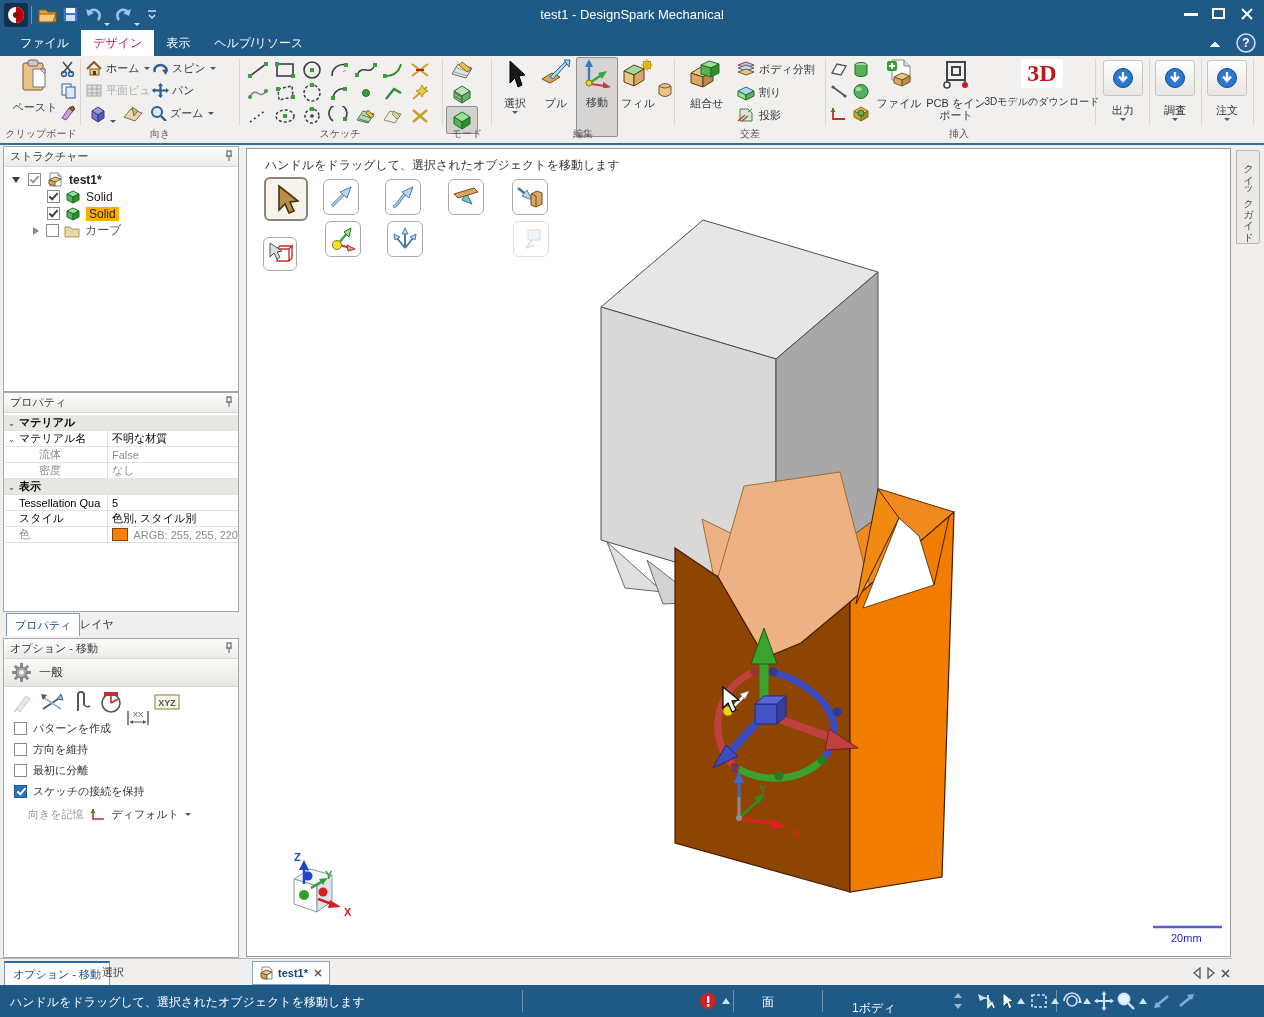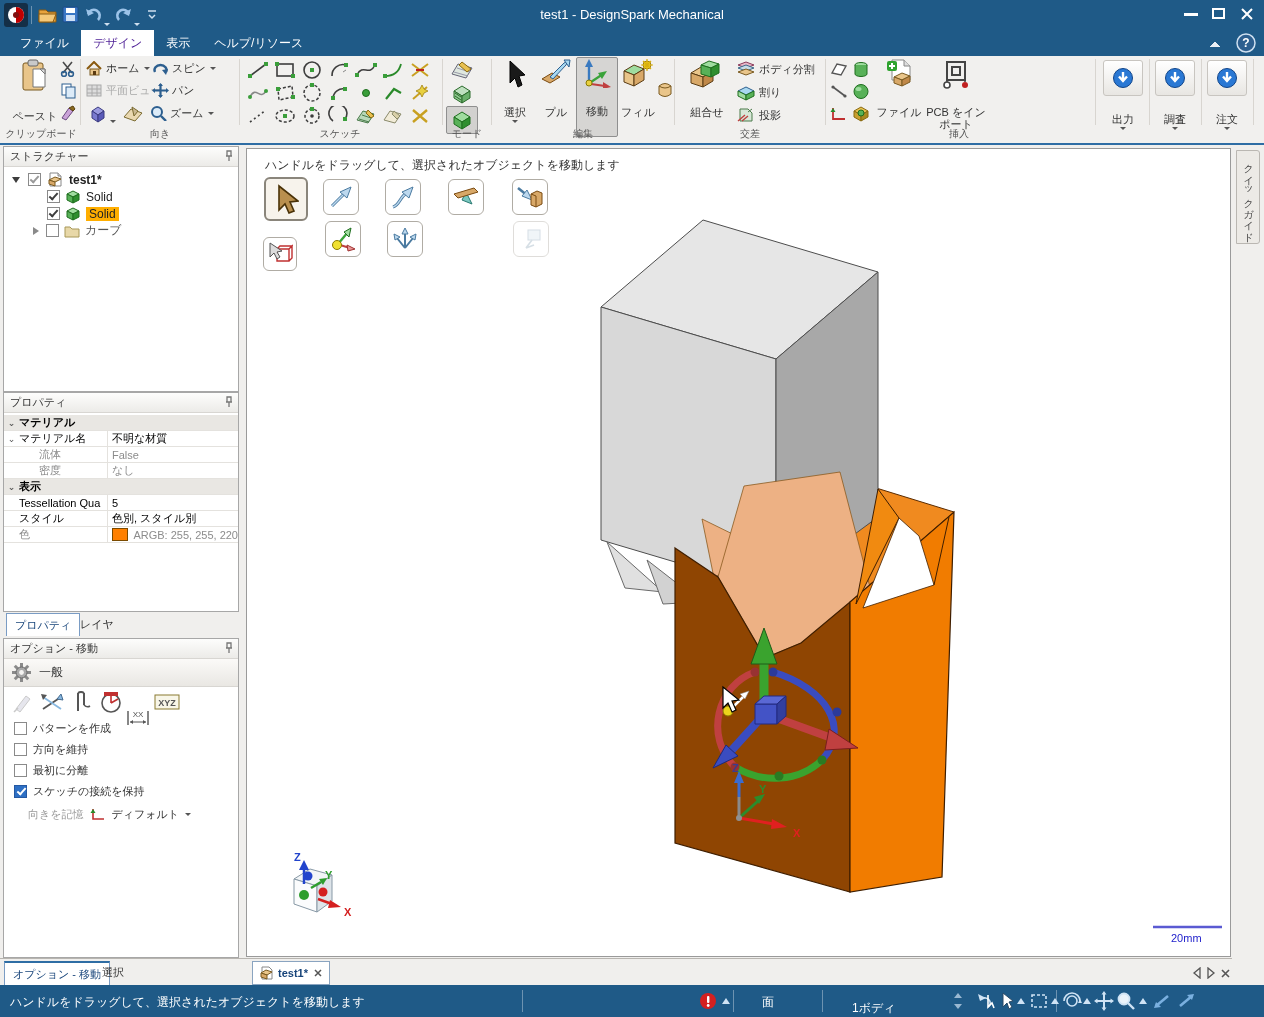--- a/index.html
+++ b/index.html
@@ -6,28 +6,28 @@
   body{width:1264px;height:1017px;position:relative;overflow:hidden;
        font-family:"Liberation Sans","DejaVu Sans",sans-serif;background:#f0efed;
        -webkit-font-smoothing:antialiased}
   .abs{position:absolute}
   .flex{display:flex;align-items:center}
   svg{display:block}
   
   .bluebar{background:#1f5a87;color:#fff}
   
   .mtab{height:26px;line-height:26px;padding:0 12px;font-size:12px;color:#fff;cursor:default}
-  .mtab.active{background:#fff;color:#4c1d95}
+  .mtab.active{background:#fff;color:#be185d}
   
   .ribbon{background:#f1f0ee;border-bottom:2px solid #2e6da4}
   .gsep{position:absolute;top:3px;bottom:18px;width:1px;background:#d8d5d0}
   .glabel{position:absolute;bottom:2px;font-size:10px;color:#555;text-align:center}
   .rbtn{position:absolute;display:flex;flex-direction:column;align-items:center;justify-content:flex-start;
         font-size:11px;color:#333;border:1px solid transparent;border-radius:2px}
-  .rbtn .lbl{margin-top:17px;line-height:12px;text-align:center;white-space:nowrap}
+  .rbtn .lbl{margin-top:8px;line-height:12px;text-align:center;white-space:nowrap}
   .rbtn.sel{background:#d6d5d3;border-color:#8f8f8f}
   .minibtn{position:absolute;display:flex;align-items:center;font-size:11px;color:#333;white-space:nowrap}
   .minibtn.dis{color:#a8a8a8}
   .caret{width:0;height:0;border-left:3.5px solid transparent;border-right:3.5px solid transparent;border-top:4px solid #555;display:inline-block}
   .caret.sm{border-left-width:3px;border-right-width:3px;border-top-width:3.5px}
   
   .panel{position:absolute;background:#fff;border:1px solid #a7a7a7}
   .phead{height:19px;line-height:19px;font-size:11px;color:#333;padding-left:6px;background:linear-gradient(#fdfdfc,#ecebe8);border-bottom:1px solid #d8d6d2;position:relative}
   .pin{position:absolute;right:4px;top:3px}
   .cb{width:13px;height:13px;border:1px solid #8a8a8a;background:#fff;display:inline-block;position:relative;box-sizing:border-box}
@@ -478,20 +478,24 @@
   <div class="rbtn" style="left:924px;top:2px;width:62px;height:76px">
     <svg width="30" height="30">
         <rect x="6" y="3" width="18" height="18" fill="none" stroke="#444" stroke-width="2"></rect>
         <rect x="11" y="8" width="8" height="8" fill="none" stroke="#444" stroke-width="2"></rect>
         <circle cx="6" cy="26" r="3" fill="#fff" stroke="#444" stroke-width="1.6"></circle>
         <circle cx="24" cy="26" r="3" fill="#c02020"></circle>
         <path d="M6 21 v2 M24 21 v2" stroke="#444" stroke-width="1.6"></path>
       </svg>
     <span class="lbl" style="width:60px;white-space:normal">PCB をインポート</span>
   </div>
+  <div class="rbtn" style="left:990px;top:2px;width:102px;height:76px">
+    <div style="background:#fff;padding:1px 6px;border-radius:2px"><span style="font-size:24px;font-weight:bold;color:#c01818;font-family:'Liberation Serif','DejaVu Serif',serif">3D</span></div>
+    <span class="lbl" style="font-size:10px">3Dモデルのダウンロード</span>
+  </div>
   <div class="glabel" style="left:826px;width:266px">挿入</div>
 
   <div class="rbtn" style="left:1100px;top:3px;width:44px;height:78px">
     <div style="width:38px;height:34px;background:linear-gradient(#fff,#e8e6e2);border:1px solid #c8c5c0;border-radius:3px;display:flex;align-items:center;justify-content:center">
       <svg width="22" height="22">
           <circle cx="11" cy="11" r="9.5" fill="#2a78d4" stroke="#11458a"></circle>
           <path d="M11 5 v7 M7 9.5 L11 14 L15 9.5" stroke="#fff" stroke-width="2.4" fill="none"></path>
         </svg>
     </div>
     <span class="lbl">出力</span>

